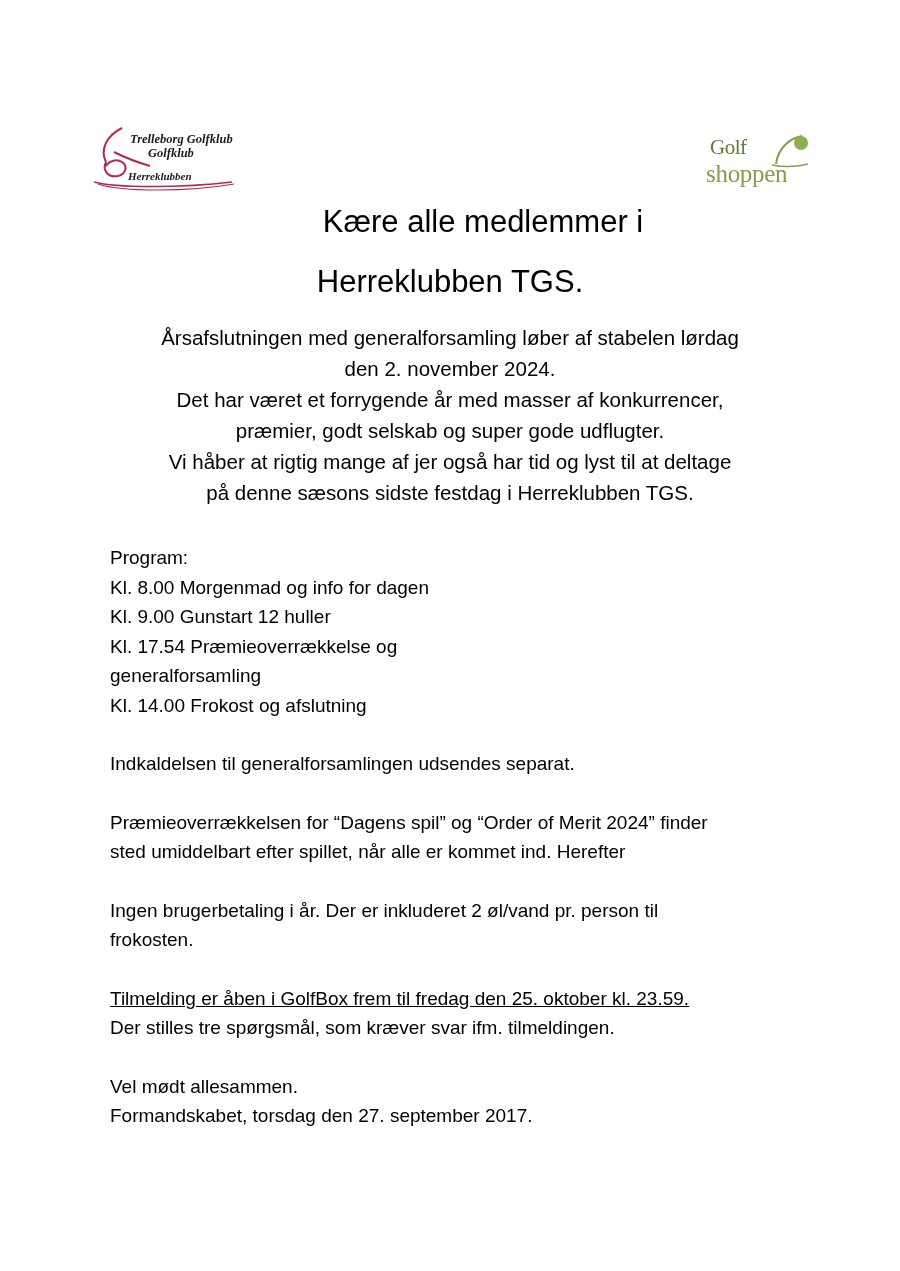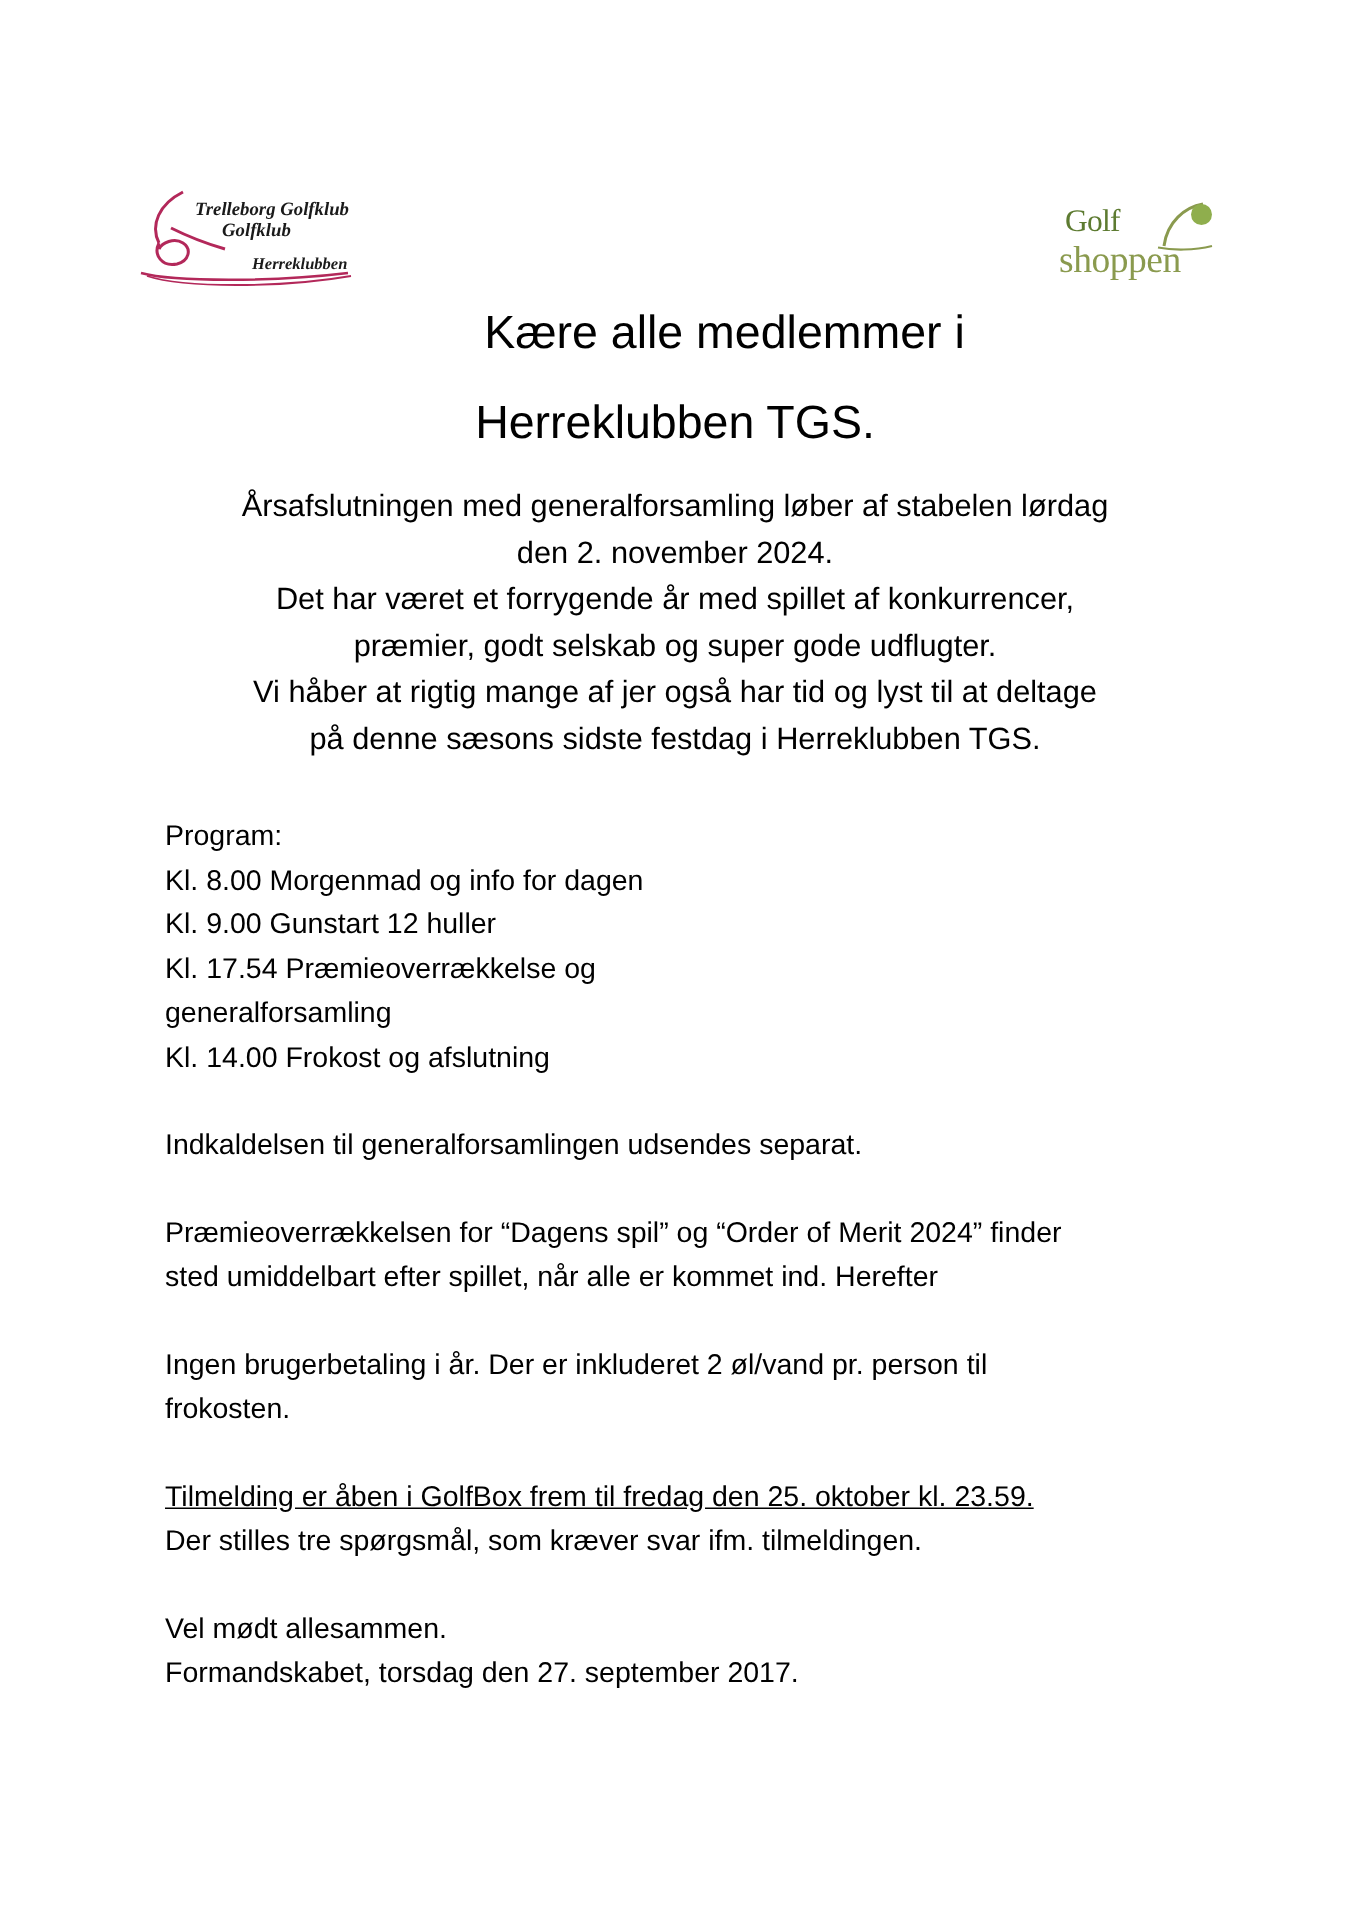--- a/index.html
+++ b/index.html
@@ -50,21 +50,20 @@
   .logo-left .herre-text {
     position: absolute;
     left: 36px;
     top: 48px;
     font-family: "Liberation Serif", serif;
     font-weight: bold;
     font-style: italic;
     font-size: 11px;
     color: #1a1a1a;
     white-space: nowrap;
-    margin-left: 40px;
   }
   .logo-left svg {
     position: absolute;
     left: 0;
     top: 0;
   }
 
   .logo-right {
     position: absolute;
     left: 706px;
@@ -170,21 +169,21 @@
       <path d="M4 31 C14 33, 28 33, 40 30" stroke="#8a9a4e" stroke-width="1.4" fill="none"></path>
     </svg>
   </div>
 
   <div class="heading l1">Kære alle medlemmer i</div>
   <div class="heading l2">Herreklubben TGS.</div>
 
   <div class="intro">
     <div>Årsafslutningen med generalforsamling løber af stabelen lørdag</div>
     <div>den 2. november 2024.</div>
-    <div>Det har været et forrygende år med spillet af konkurrencer,</div>
+    <div>Det har været et forrygende år med masser af konkurrencer,</div>
     <div>præmier, godt selskab og super gode udflugter.</div>
     <div>Vi håber at rigtig mange af jer også har tid og lyst til at deltage</div>
     <div>på denne sæsons sidste festdag i Herreklubben TGS.</div>
   </div>
 
   <div class="body-block">
 
     <p>Program:</p>
     <p>Kl. 8.00 Morgenmad og info for dagen</p>
     <p>Kl. 9.00 Gunstart 12 huller</p>

